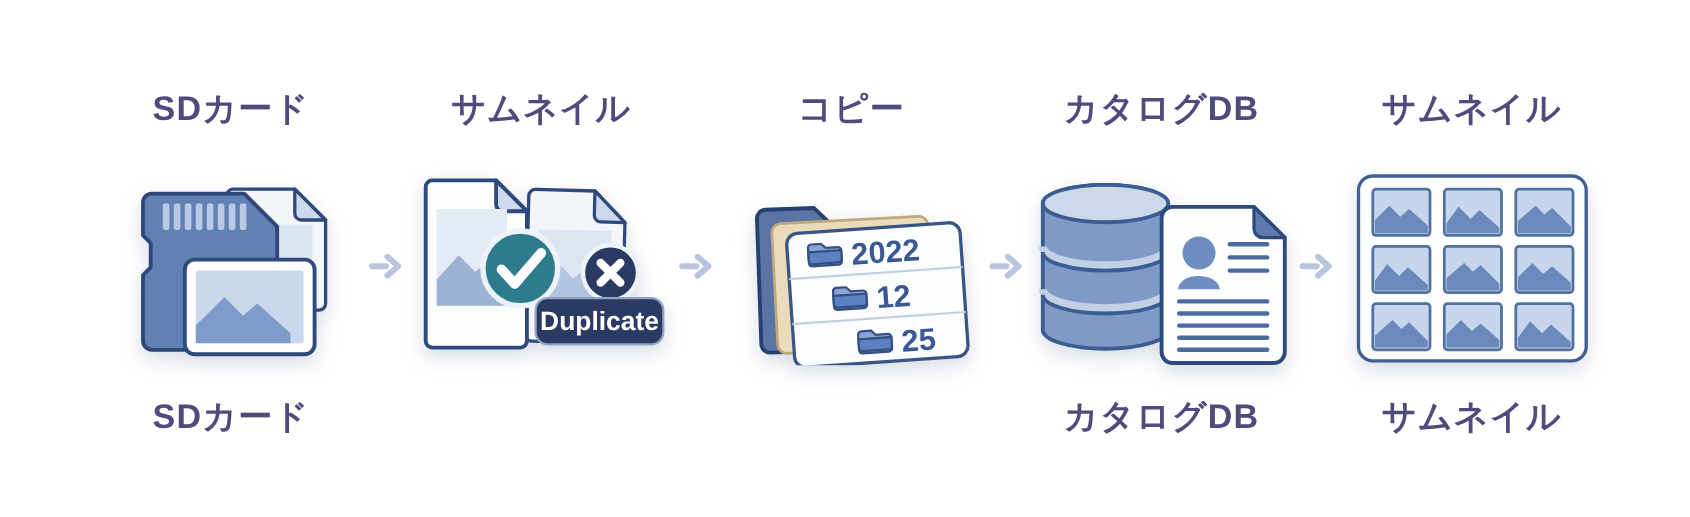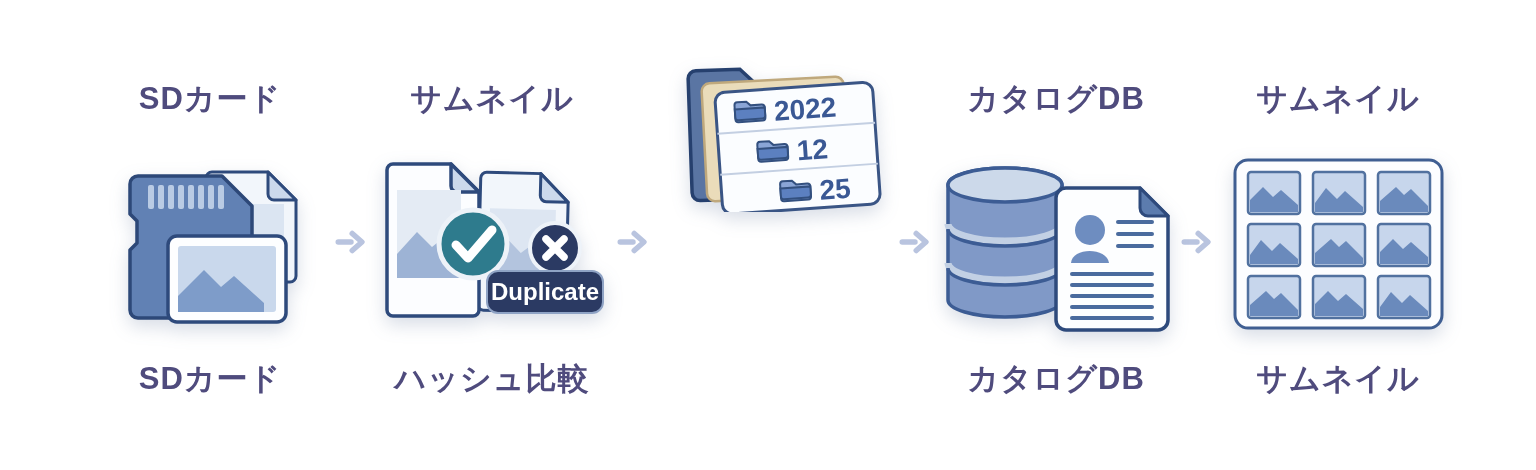--- a/index.html
+++ b/index.html
@@ -140,31 +140,31 @@
             <circle cx="178" cy="90" r="25" fill="#2b3a63" stroke="#eef3f9" stroke-width="4"></circle>
             <path d="M169,81 l18,18 M187,81 l-18,18" stroke="#ffffff" stroke-width="7.5" stroke-linecap="round"></path>
           </g>
 
           <g>
             <rect x="110" y="113" width="116" height="42" rx="11" fill="#2b3a63" stroke="#8fa3c5" stroke-width="2"></rect>
             <text class="pill-text" x="168" y="142" text-anchor="middle">Duplicate</text>
           </g>
         </svg>
       </div>
-      <div class="stage-label bottom">ハッシュ比較</div>
-    </div>
-
-    <div class="arrow-cell">
-      <svg width="56" height="40" viewBox="0 0 56 40">
-        <path d="M7,20 H28" stroke="#b9c4df" stroke-width="9" stroke-linecap="round" fill="none"></path>
-        <path d="M30,6 L46,20 L30,34" stroke="#b9c4df" stroke-width="9" stroke-linecap="round" stroke-linejoin="round" fill="none"></path>
-      </svg>
-    </div>
-
-    <div class="stage">
+    </div>
+
+    <div class="arrow-cell">
+      <svg width="56" height="40" viewBox="0 0 56 40">
+        <path d="M7,20 H28" stroke="#b9c4df" stroke-width="9" stroke-linecap="round" fill="none"></path>
+        <path d="M30,6 L46,20 L30,34" stroke="#b9c4df" stroke-width="9" stroke-linecap="round" stroke-linejoin="round" fill="none"></path>
+      </svg>
+    </div>
+
+    <div class="stage">
+      <div class="stage-label top">コピー</div>
       <div class="icon-area">
         <svg width="225" height="176" viewBox="0 0 225 176">
           <g transform="rotate(-2 112 95)">
 
             <g>
               <path d="M28,40 a8,8 0 0 1 8,-8 h44 l16,16 h64 a8,8 0 0 1 8,8 v98 a8,8 0 0 1 -8,8 h-124 a8,8 0 0 1 -8,-8 z" fill="#5a75a3" stroke="#26406e" stroke-width="3.5"></path>
             </g>
 
             <rect x="42" y="44" width="142" height="118" rx="8" fill="#eadcba" stroke="#bfa87c" stroke-width="2.5" transform="rotate(-1 113 103)"></rect>
 

